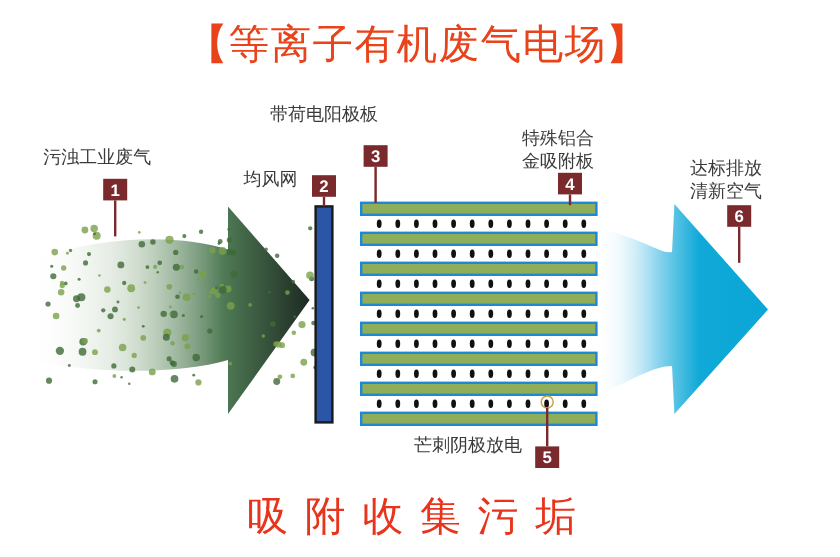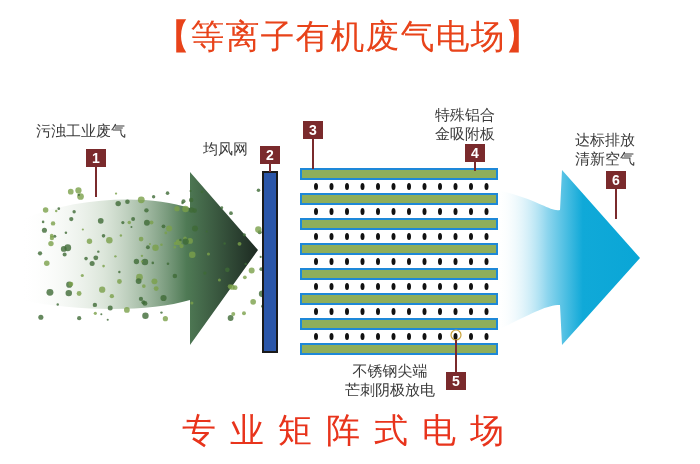--- a/index.html
+++ b/index.html
@@ -296,38 +296,38 @@
 <div class="abs badge" style="left:86px;top:149px;">1</div>
 <div class="abs leader" style="left:95px;top:167px;height:30px;"></div>
 
 <div class="abs label" style="left:203px;top:140px;">
     <div>均风网</div>
   </div>
 <div class="abs badge" style="left:260px;top:146px;">2</div>
 <div class="abs leader" style="left:269px;top:164px;height:8px;"></div>
 
 <div class="abs label" style="left:225px;top:86px;">
+  <div>带荷电阳极板</div>
 </div>
 <div class="abs badge" style="left:303px;top:121px;">3</div>
 <div class="abs leader" style="left:312px;top:139px;height:30px;"></div>
 
 <div class="abs label" style="left:435px;top:106px;">
   <div>特殊铝合</div>
   <div>金吸附板</div>
 </div>
 <div class="abs badge" style="left:465px;top:144px;">4</div>
 <div class="abs leader" style="left:474px;top:162px;height:9px;"></div>
 
 <div class="abs label" style="left:345px;top:362px;">
-  <div>不锈钢尖端</div>
   <div>芒刺阴极放电</div>
 </div>
 <div class="abs leader" style="left:455px;top:340px;height:32px;"></div>
 <div class="abs badge" style="left:446px;top:372px;">5</div>
 
 <div class="abs label" style="left:575px;top:131px;">
   <div>达标排放</div>
   <div>清新空气</div>
 </div>
 <div class="abs badge" style="left:606px;top:171px;">6</div>
 <div class="abs leader" style="left:615px;top:189px;height:30px;"></div>
 
-<div class="abs footer">专业矩阵式电场</div>
+<div class="abs footer">吸附收集污垢</div>
 
 </body></html>

